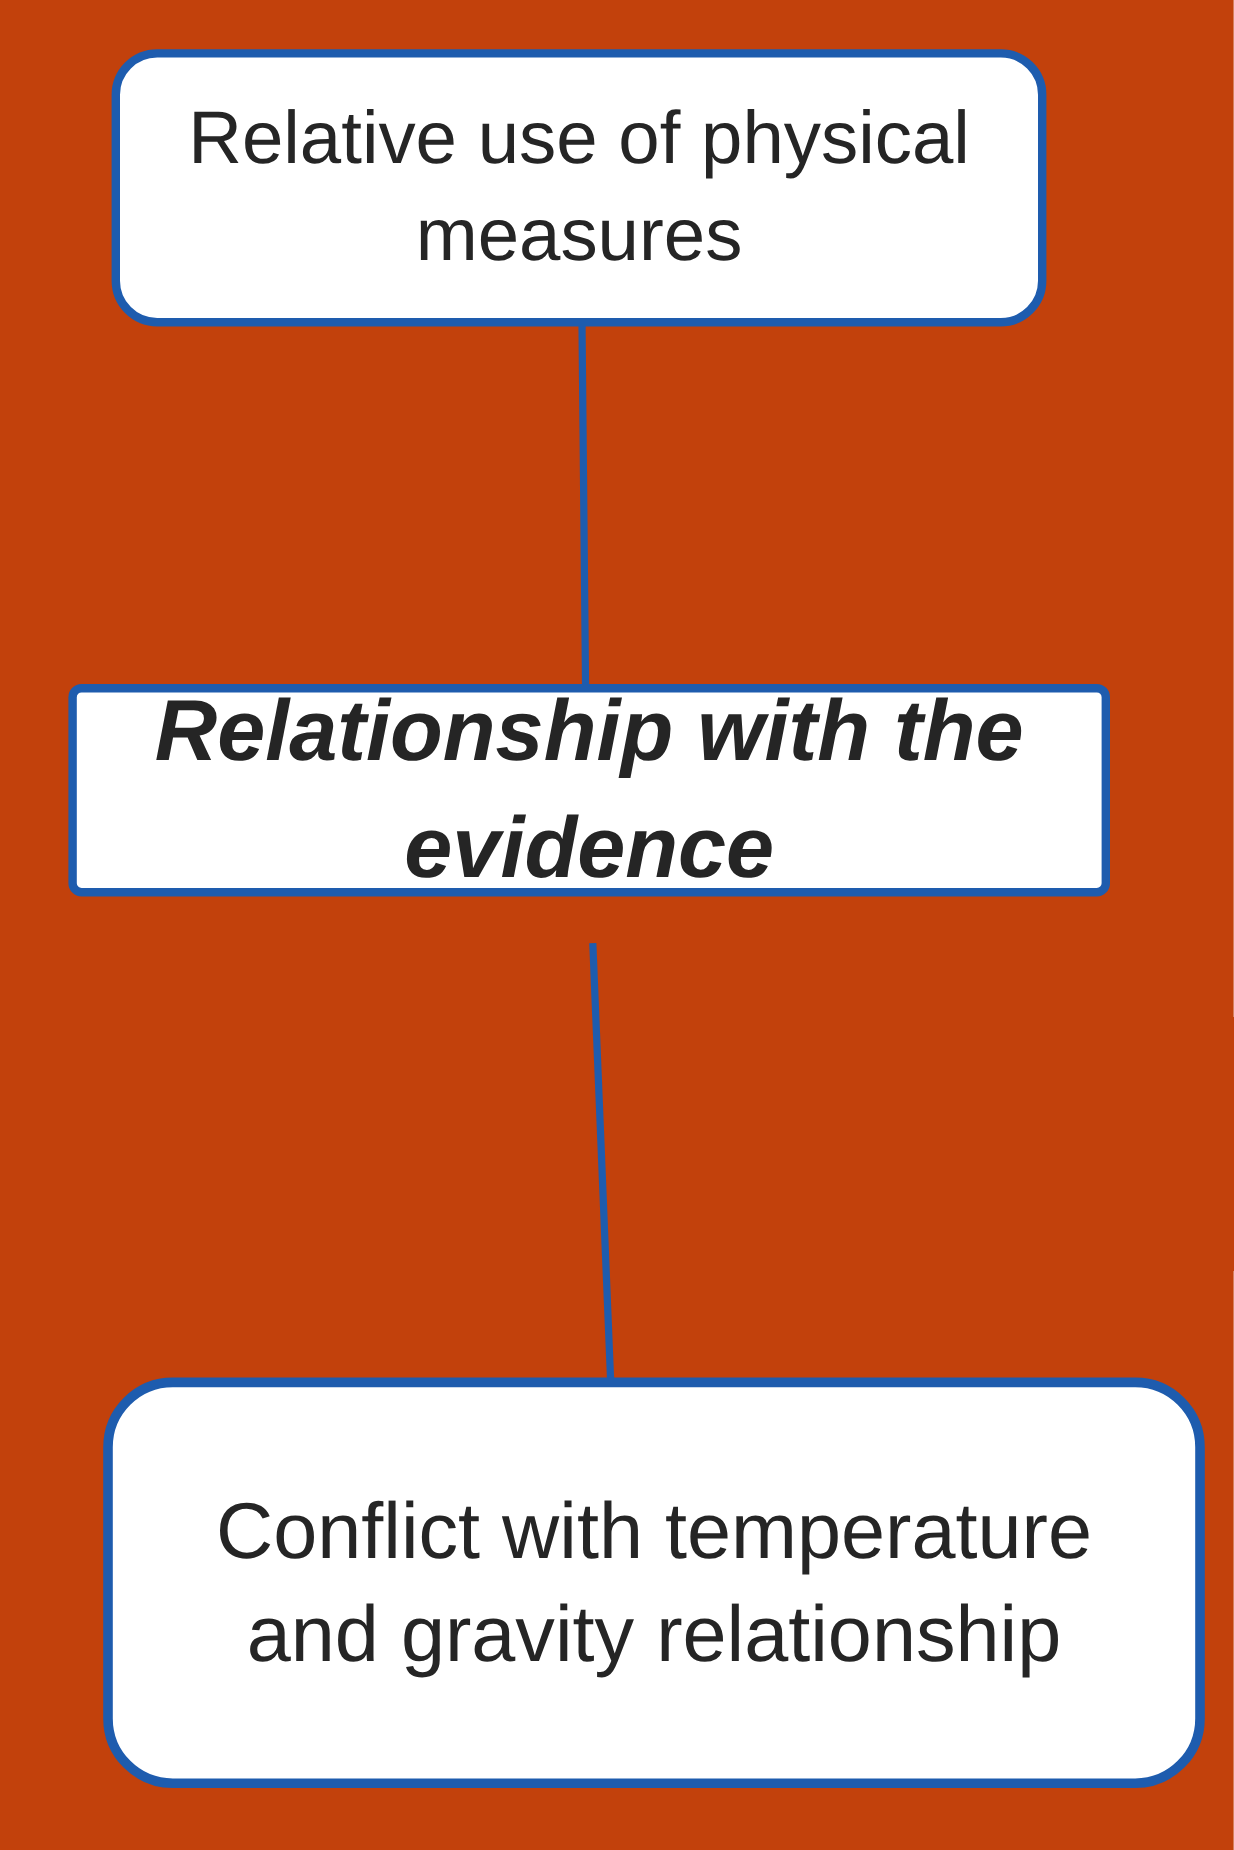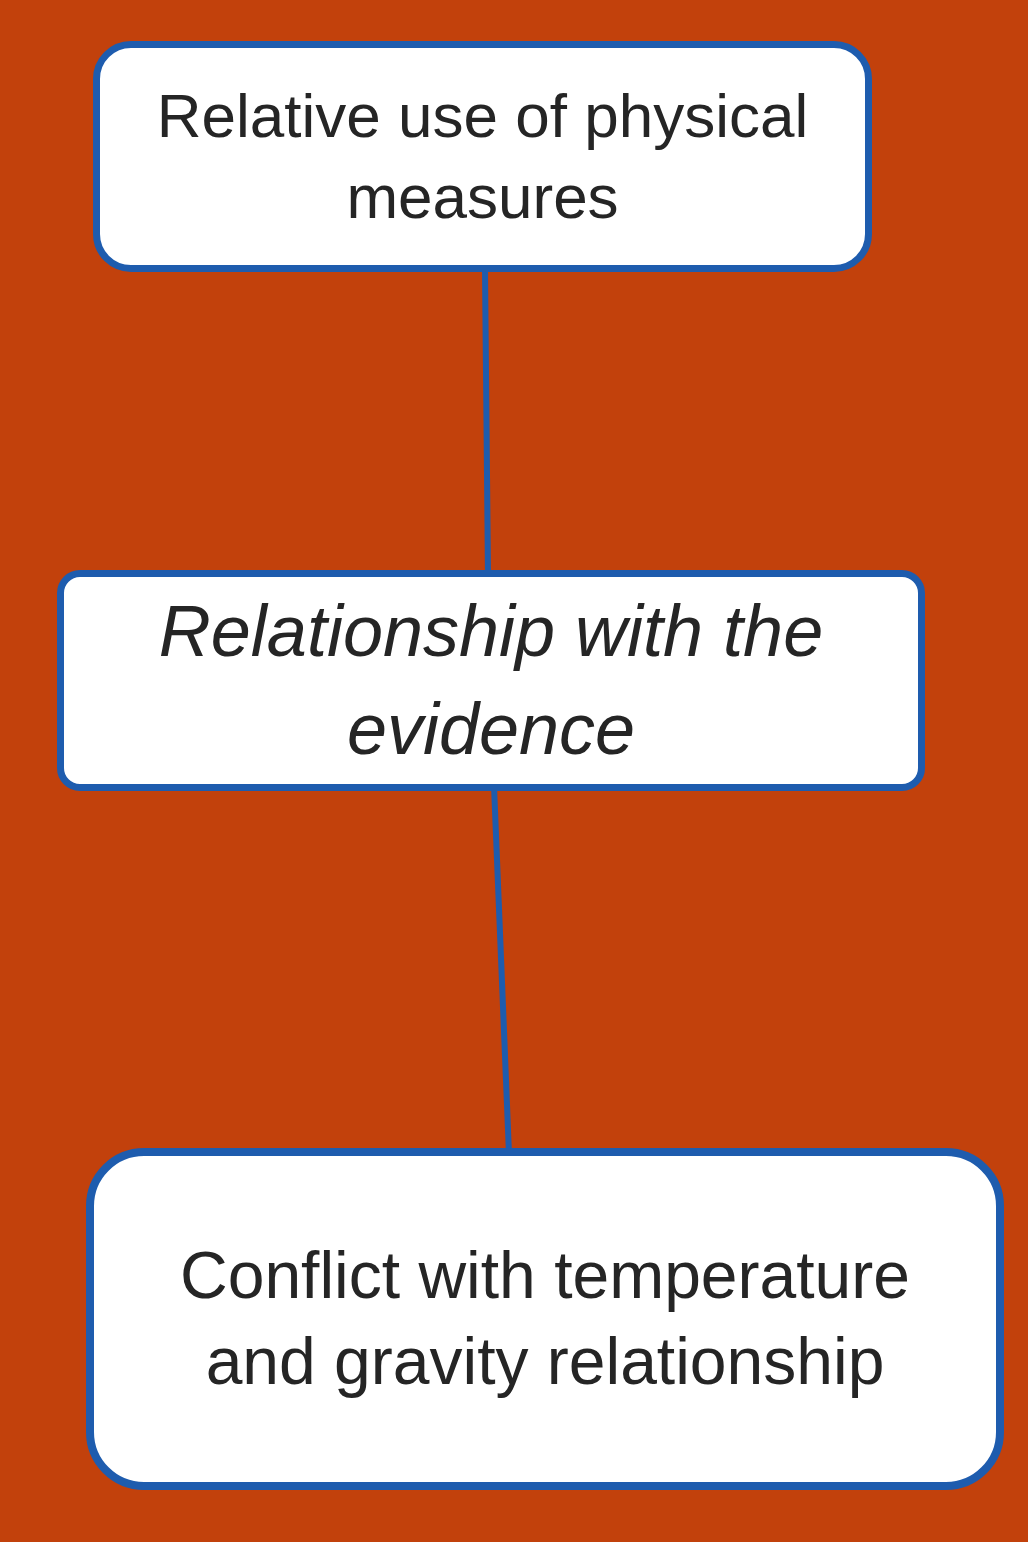--- a/index.html
+++ b/index.html
@@ -46,25 +46,25 @@
     height: 231px;
     border-radius: 38px;
     font-size: 62px;
     line-height: 1.3;
   }
   .node-top .node-label { max-width: 700px; }
   .node-middle {
     left: 57px;
     top: 570px;
     width: 868px;
-    height: 221px;
-    border-radius: 23px;
+    height: 177px;
+    border-radius: 11px;
     font-size: 72px;
     line-height: 1.36;
-    font-weight: 400;
+    font-weight: 700;
     font-style: italic;
   }
   .node-middle .node-label { max-width: 800px; }
   .node-bottom {
     left: 48px;
     top: 1148px;
     width: 918px;
     height: 342px;
     border-radius: 58px;
     border-width: 8px;

